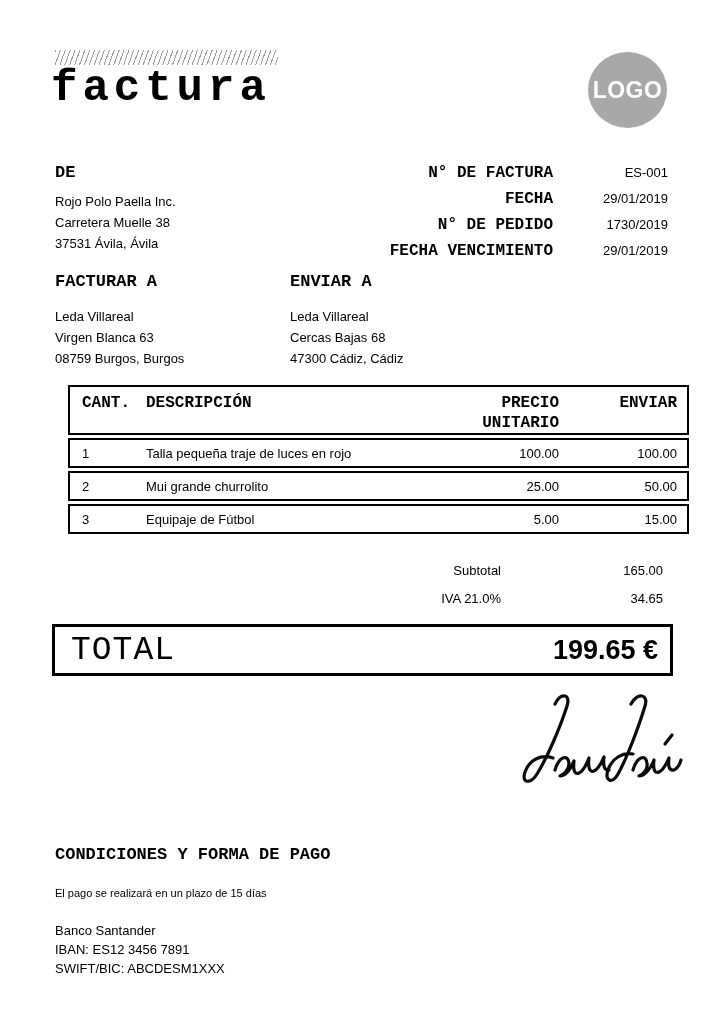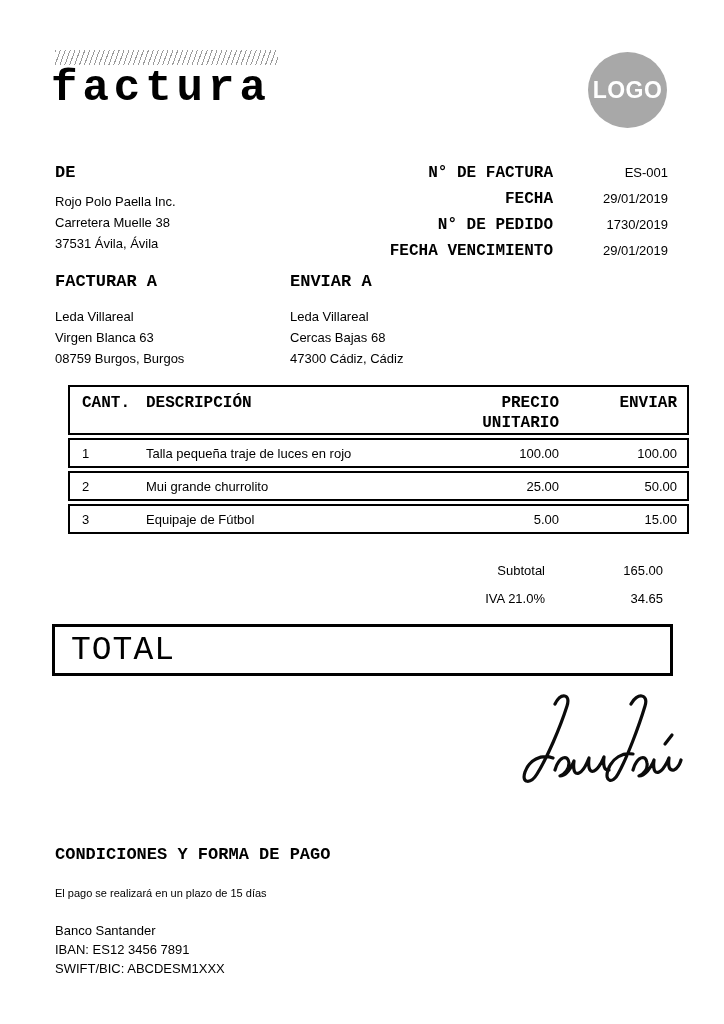--- a/index.html
+++ b/index.html
@@ -56,21 +56,21 @@
   }
   .c-qty { width:64px; }
   .c-desc { flex:1; }
   .c-price { width:100px; text-align:right; }
   .c-amt { width:118px; text-align:right; }
 
   
   .totals { position:absolute; left:52px; top:563px; width:621px; }
   .totals-row { display:flex; align-items:baseline; padding:0 10px 0 12px; margin-bottom:13px; font-size:13px; }
   .totals-label { flex:1; text-align:right; }
-  .totals-value { width:118px; text-align:right; }
+  .totals-value { width:118px; text-align:right;margin-left:44px; }
 
   .total-box {
     position:absolute; left:52px; top:624px; width:621px; height:52px;
     border:3px solid #000; display:flex; align-items:center; padding:0 12px 0 16px;
   }
   .total-label { flex:1; font-family:"Liberation Mono", monospace; font-size:33px; letter-spacing:1px; }
   .total-value { font-size:27px; font-weight:700; }
 
   
   .signature { position:absolute; left:505px; top:690px; width:180px; height:100px; }
@@ -163,20 +163,21 @@
       <div class="totals-value">165.00</div>
     </div>
     <div class="totals-row">
       <div class="totals-label">IVA 21.0%</div>
       <div class="totals-value">34.65</div>
     </div>
   </div>
 
   <div class="total-box">
     <div class="total-label">TOTAL</div>
+    <div class="total-value">199.65 €</div>
   </div>
 
   <svg class="signature" viewBox="0 0 180 100" xmlns="http://www.w3.org/2000/svg" aria-label="Laura García">
     <g fill="none" stroke="#0b0b0b" stroke-width="3.2" stroke-linecap="round" stroke-linejoin="round">
       <path d="M50 14 C56 2 66 4 62 16 C55 38 42 68 32 84 C26 94 16 94 20 82 C24 70 36 64 48 68"></path>
       <path d="M50 80 C54 66 63 64 64 73 C64 79 60 84 55 86 C61 86 66 78 69 71 C68 79 69 85 74 83 C79 81 82 73 84 68 C83 76 84 83 89 81 C94 79 97 71 99 67 C98 75 99 81 104 80"></path>
       <path d="M126 14 C132 2 144 4 140 16 C134 36 122 68 113 84 C108 94 99 92 103 80 C107 68 118 62 128 64"></path>
       <path d="M128 80 C132 66 141 64 142 73 C143 79 139 84 134 86 C140 86 146 78 149 70 C148 78 149 84 154 82 C159 80 162 72 164 68 C163 76 164 81 169 80 C172 79 175 74 176 70"></path>
       <path d="M160 54 L167 45"></path>
     </g>

